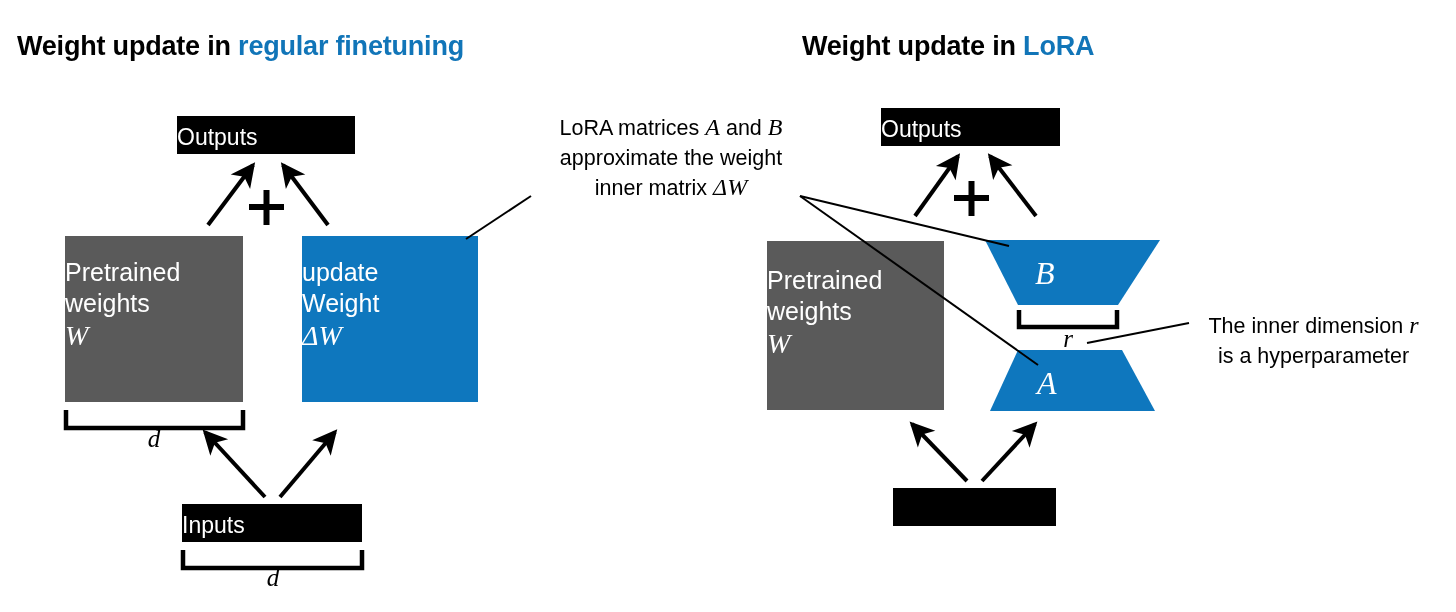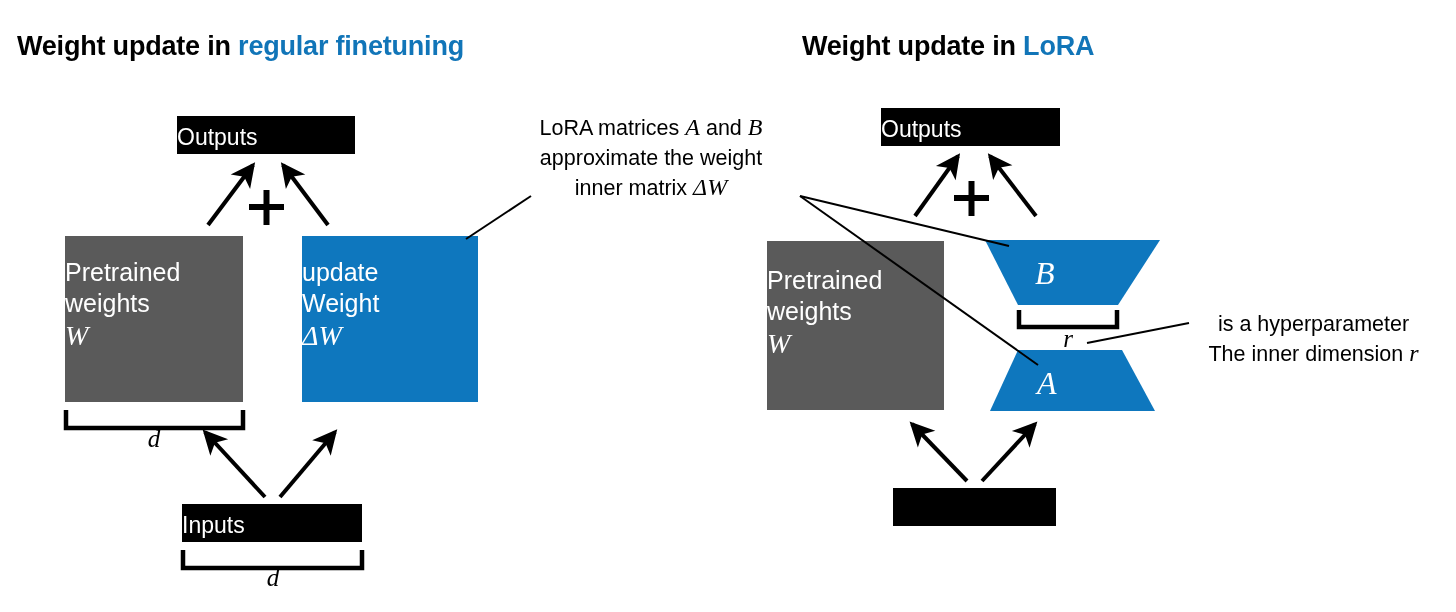--- a/index.html
+++ b/index.html
@@ -144,38 +144,38 @@
     <div>update</div>
     <div>Weight</div>
     <div class="mathi" style="font-size:28px; margin-top:1px;">ΔW</div>
   </div>
 
   <div class="dimlabel" style="left:104px; top:425px; width:100px;">d</div>
   <div class="dimlabel" style="left:223px; top:564px; width:100px;">d</div>
 
   <div class="boxlabel" style="left:182px; top:511px; width:180px; font-size:23px;">Inputs</div>
 
-  <div class="annot" style="left:511px; top:112px; width:280px;">
+  <div class="annot" style="left:531px; top:112px; width:280px;">
     <div><span>LoRA matrices </span><span class="mathi" style="font-size:24px;">A</span><span> and </span><span class="mathi" style="font-size:24px;">B</span></div>
     <div>approximate the weight</div>
     <div><span>inner matrix </span><span class="mathi" style="font-size:24px;">ΔW</span></div>
   </div>
 
   <div class="boxlabel" style="left:881px; top:115px; width:179px; font-size:23px;">Outputs</div>
 
   <div class="boxlabel" style="left:767px; top:265px; width:177px; font-size:25px;">
     <div>Pretrained</div>
     <div>weights</div>
     <div class="mathi" style="font-size:28px; margin-top:1px;">W</div>
   </div>
 
   <div class="boxlabel mathi" style="left:1035px; top:254px; width:70px; font-size:32px;">B</div>
   <div class="boxlabel mathi" style="left:1037px; top:364px; width:70px; font-size:32px;">A</div>
 
   <div class="dimlabel" style="left:1043px; top:325px; width:50px;">r</div>
 
 
   <div class="annot" style="left:1186px; top:310px; width:255px;">
+    <div><span>The inner dimension </span><span class="mathi" style="font-size:24px;">r</span></div>
     <div>is a hyperparameter</div>
-    <div><span>The inner dimension </span><span class="mathi" style="font-size:24px;">r</span></div>
   </div>
 
 </div>
 
 </body></html>

